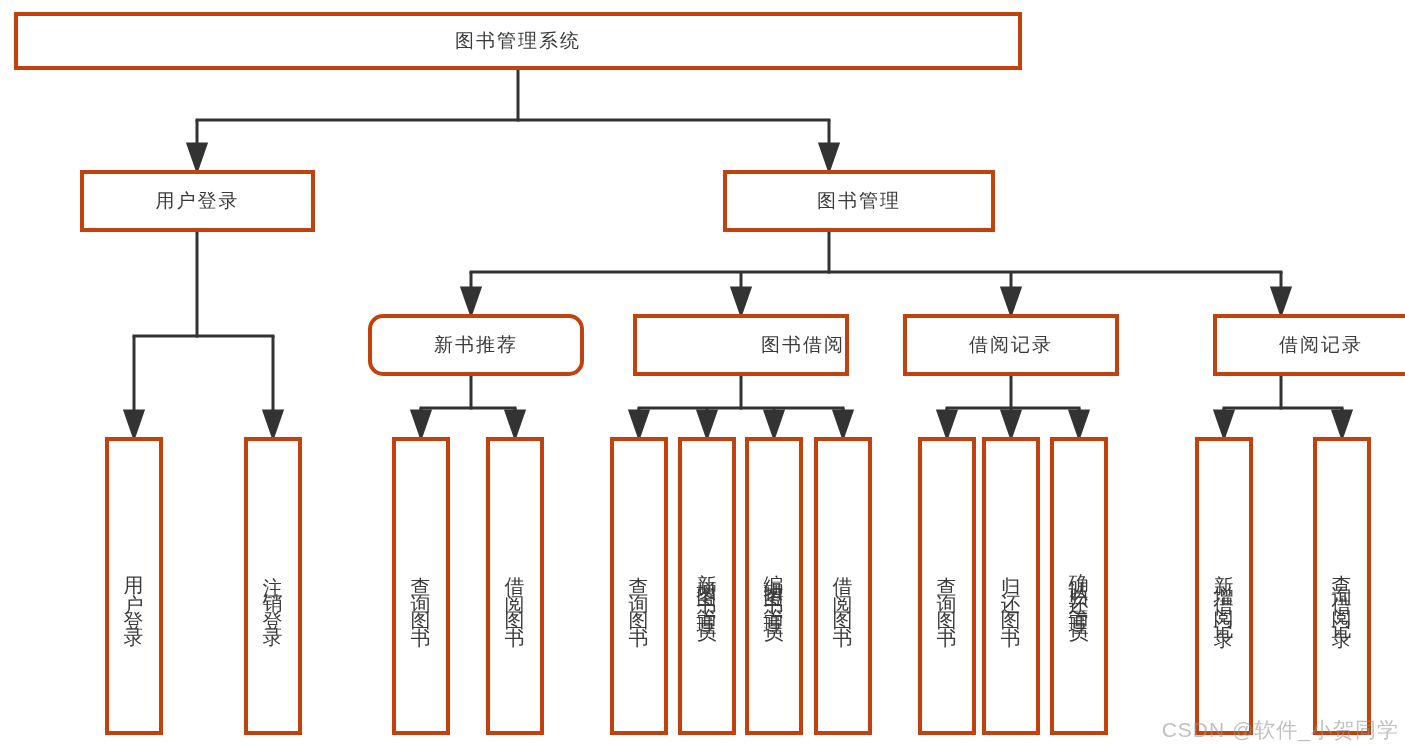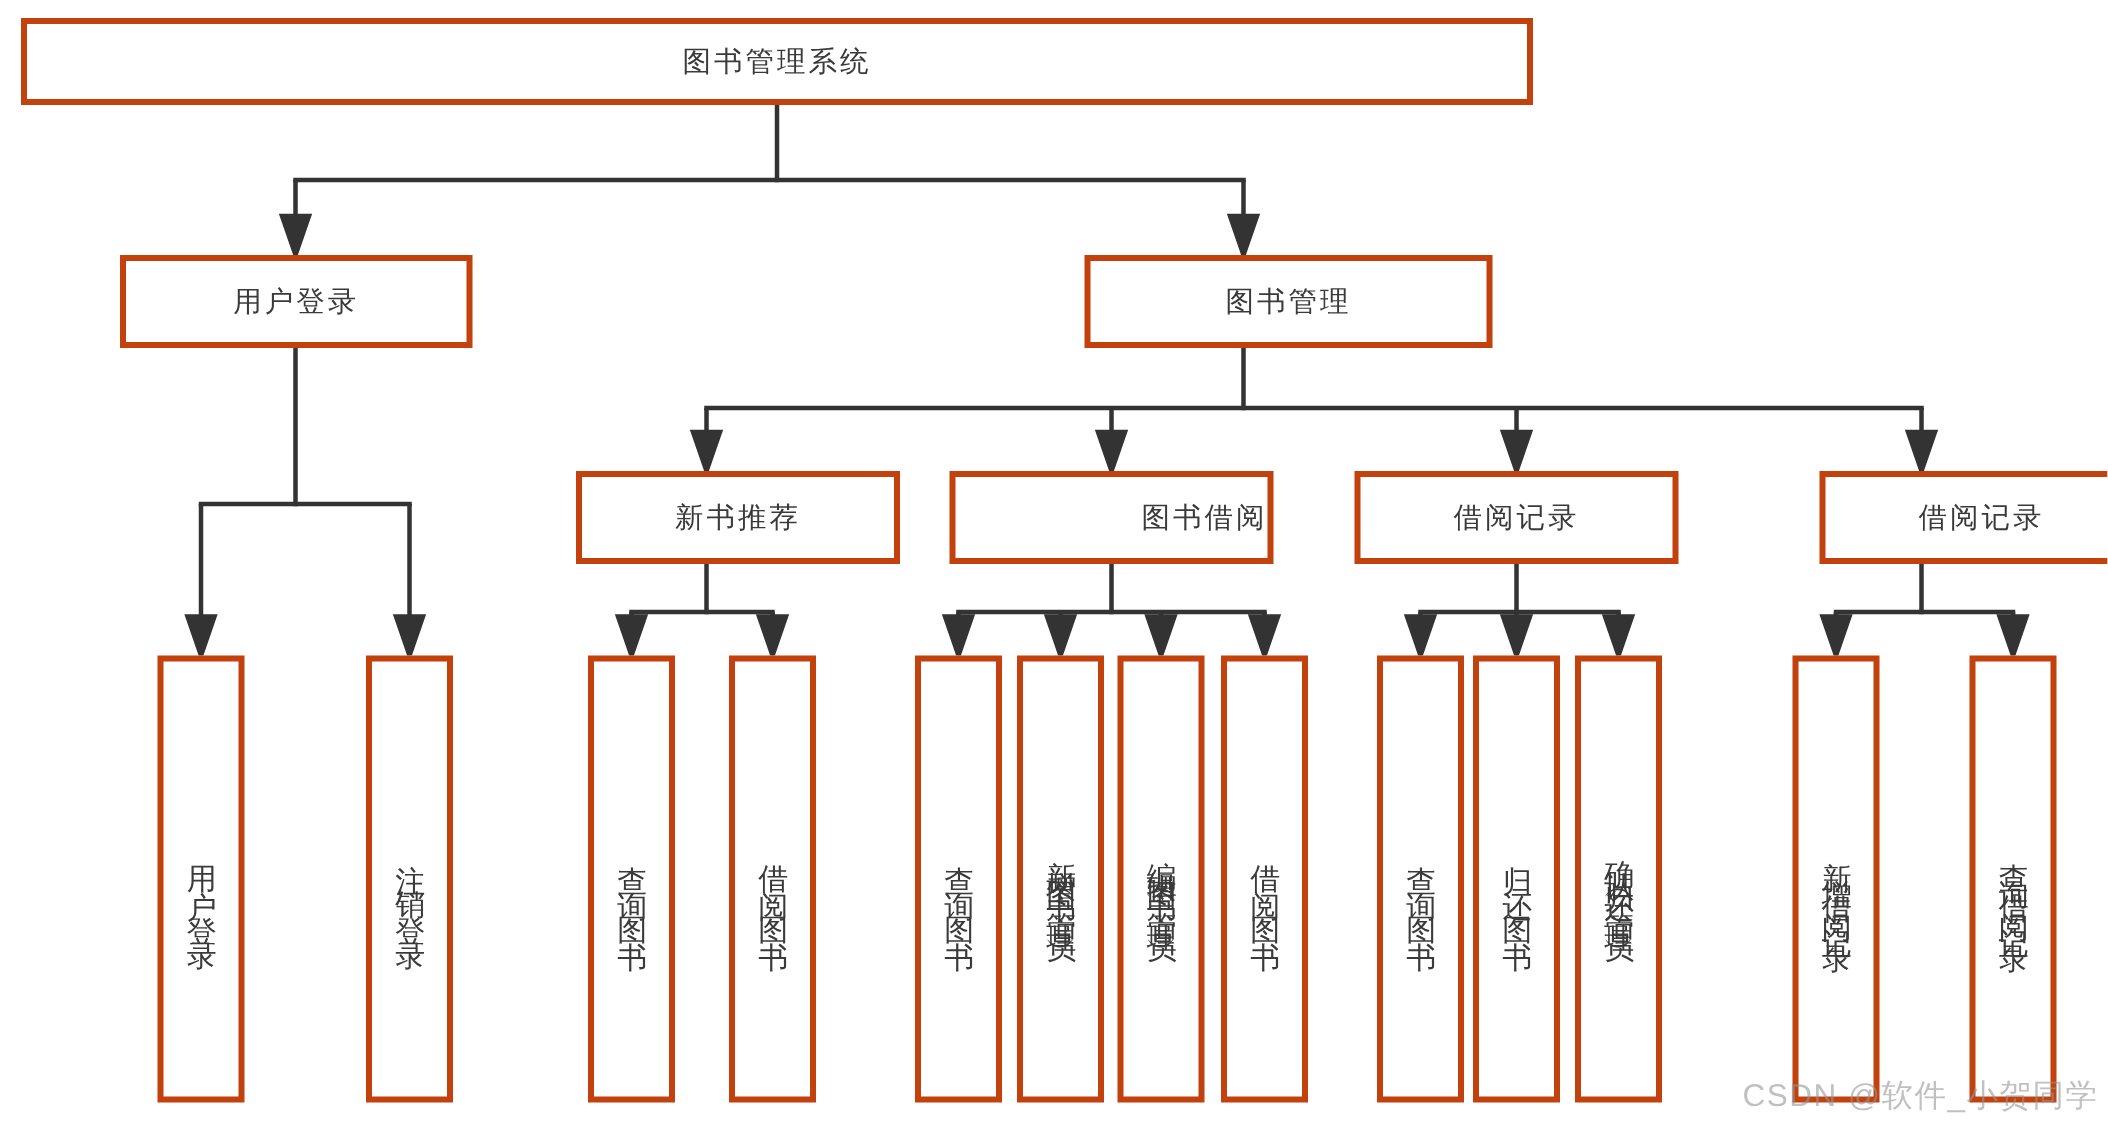--- a/index.html
+++ b/index.html
@@ -30,21 +30,21 @@
   }
   .h-label {
     font-size: 19px;
     letter-spacing: 2px;
     white-space: nowrap;
   }
   .root-box  { left: 14px;  top: 12px;  width: 1008px; height: 58px; }
   .l2-login  { left: 80px;  top: 170px; width: 235px;  height: 62px; }
   .l2-manage { left: 712px; top: 170px; width: 272px;  height: 62px; margin-left: 11px; }
   .l3 { top: 314px; width: 216px; height: 62px; }
-  .l3-0 { left: 384px; }
+  .l3-0 { left: 368px; border-radius: 15px; }
   .l3-1 { left: 633px; justify-content: flex-end; }
   .l3-2 { left: 903px; }
   .l3-3 { left: 1173px; margin-left: 40px; }
   .leaf { top: 437px; width: 58px; height: 298px; }
   .v-label {
     writing-mode: vertical-rl;
     text-orientation: mixed;
     font-size: 20px;
     line-height: 1;
     color: #3a3a3a;

